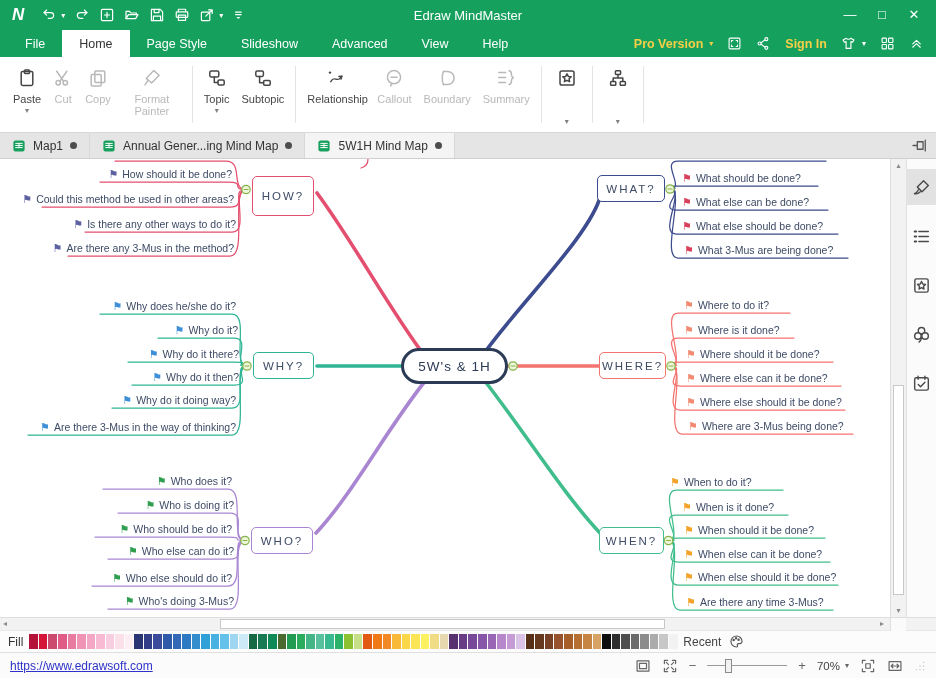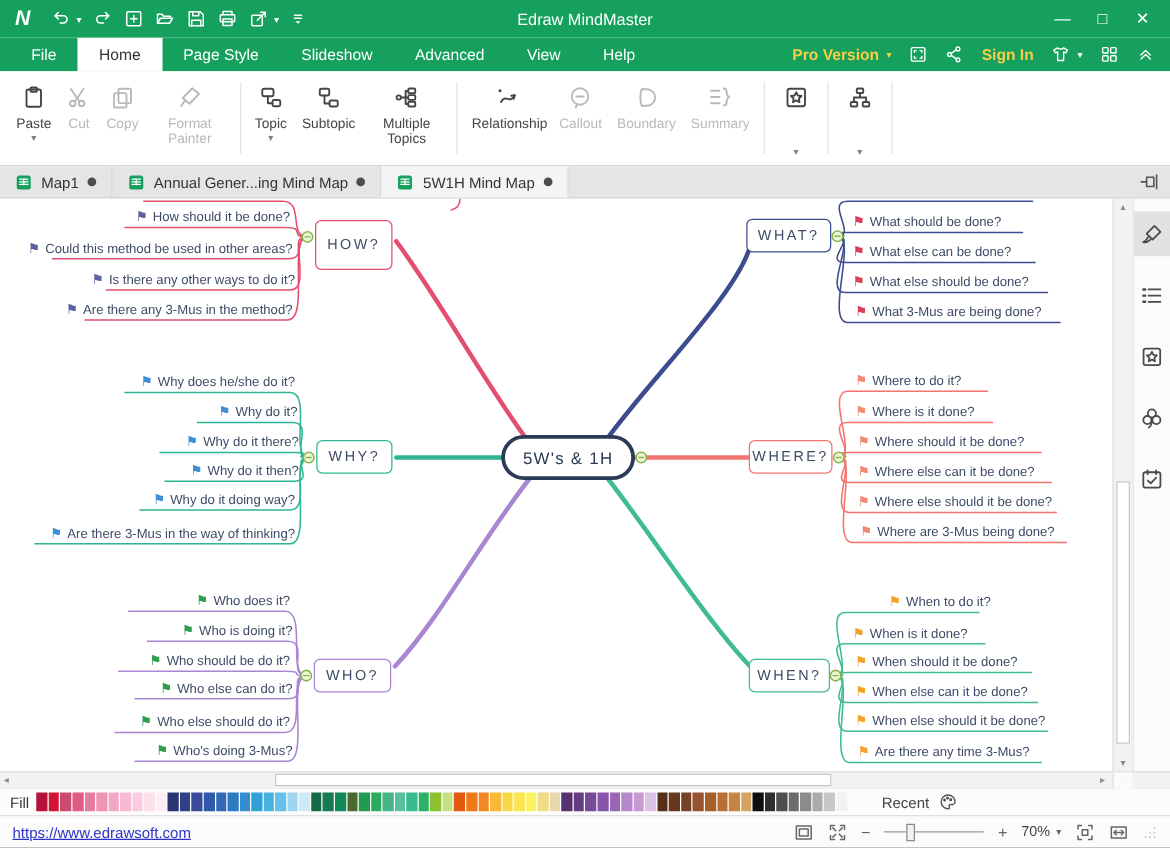--- a/index.html
+++ b/index.html
@@ -66,21 +66,21 @@
   .hrow { height:13px; position:relative; background:#f2f2f2; border-top:1px solid #dedede; }
   .hscroll { position:absolute; left:0; top:0; width:890px; height:12px; }
   .hthumb { position:absolute; left:220px; top:1px; width:445px; height:10px; background:#fff; border:1px solid #c8c8c8; }
   .harrow { position:absolute; top:1px; color:#8a8a8a; font-size:8px; line-height:10px; }
   .scorner { position:absolute; left:890px; top:0; width:16px; height:13px; background:#fafafa; border-left:1px solid #dedede; }
 
   .palette { height:22px; display:flex; align-items:center; background:#fcfcfc; border-top:1px solid #e8e8e8; padding:0 8px; font-size:12px; }
   .fill-label { color:#333; margin-right:6px; }
   .swatches { display:flex; gap:1px; height:15px; width:648px; }
   .sw { flex:1; }
-  .recent { color:#444; margin-left:28px; }
+  .recent { color:#444; margin-left:6px; }
   .palic { color:#555; margin-left:8px; display:flex; }
 
   .statusbar { height:26px; display:flex; align-items:center; background:#fbfbfb; border-top:1px solid #e0e0e0; padding:0 10px; gap:11px; font-size:12px; color:#666; }
   .weblink { color:#2d33c8; text-decoration:underline; margin-right:auto; font-size:12px; }
   .zoomtxt { color:#444; font-size:11.5px; }
   .smb { font-size:13px; color:#666; }
   .slider { width:80px; height:14px; position:relative; }
   .slider .track { position:absolute; left:0; right:0; top:6.5px; height:1px; background:#9a9a9a; }
   .slider .thumb { position:absolute; left:18px; top:0; width:7px; height:14px; background:#f2f2f2; border:1px solid #8a8a8a; }
   .statusbar .caret { font-size:8px; margin-left:-6px; color:#666; }
@@ -261,32 +261,20 @@
         </div>
         <div class="rbtn">
           <div class="ric">
             <svg width="20" height="20" viewBox="0 0 20 20">
               <rect x="2.8" y="3" width="7.6" height="5.4" rx="1.4"></rect>
               <path d="M6.6 8.4 V14.8 H10.6"></path>
               <rect x="10.6" y="12.4" width="6.6" height="4.8" rx="1.2"></rect>
             </svg>
           </div>
           <div class="rlb">Subtopic</div>
-        </div>
-        <div class="rbtn">
-          <div class="ric">
-            <svg width="20" height="20" viewBox="0 0 20 20">
-              <circle cx="4" cy="10" r="1.7"></circle>
-              <path d="M5.7 10 H9.5 M9.5 4.8 V15.2 M9.5 4.8 H11.6 M9.5 10 H11.6 M9.5 15.2 H11.6"></path>
-              <rect x="11.6" y="2.8" width="5.6" height="3.8" rx="0.9"></rect>
-              <rect x="11.6" y="8.1" width="5.6" height="3.8" rx="0.9"></rect>
-              <rect x="11.6" y="13.4" width="5.6" height="3.8" rx="0.9"></rect>
-            </svg>
-          </div>
-          <div class="rlb">Multiple Topics</div>
         </div>
       </div>
       <div class="rdiv"></div>
       <div class="rgroup">
         <div class="rbtn">
           <div class="ric">
             <svg width="20" height="20" viewBox="0 0 20 20">
               <circle cx="4" cy="4.6" r="1.2" fill="currentColor" stroke="none"></circle>
               <path d="M4.8 13.6 C8.5 6.5 11.5 16 15.8 8.2"></path>
               <path d="M15.8 8.2 L13 8.6 M15.8 8.2 L15 11"></path>
@@ -491,21 +479,21 @@
         <div class="sub" style="bottom: 208px; left: 686px;"><span class="flag" style="color: rgb(242, 138, 113);">⚑</span><span>Where else should it be done?</span></div>
         <div class="sub" style="bottom: 184px; left: 688px;"><span class="flag" style="color: rgb(242, 138, 113);">⚑</span><span>Where are 3-Mus being done?</span></div>
         <div class="bnode" style="left: 599px; top: 193px; width: 67px; height: 27px; border: 1.4px solid rgb(243, 115, 110);">WHERE?</div>
         <div class="sub" style="bottom: 129px; right: 658px;"><span class="flag" style="color: rgb(47, 158, 78);">⚑</span><span>Who does it?</span></div>
         <div class="sub" style="bottom: 105px; right: 656px;"><span class="flag" style="color: rgb(47, 158, 78);">⚑</span><span>Who is doing it?</span></div>
         <div class="sub" style="bottom: 81px; right: 658px;"><span class="flag" style="color: rgb(47, 158, 78);">⚑</span><span>Who should be do it?</span></div>
         <div class="sub" style="bottom: 59px; right: 656px;"><span class="flag" style="color: rgb(47, 158, 78);">⚑</span><span>Who else can do it?</span></div>
         <div class="sub" style="bottom: 32px; right: 658px;"><span class="flag" style="color: rgb(47, 158, 78);">⚑</span><span>Who else should do it?</span></div>
         <div class="sub" style="bottom: 9px; right: 656px;"><span class="flag" style="color: rgb(47, 158, 78);">⚑</span><span>Who's doing 3-Mus?</span></div>
         <div class="bnode" style="left: 251px; top: 368px; width: 62px; height: 27px; border: 1.4px solid rgb(169, 133, 210);">WHO?</div>
-        <div class="sub" style="bottom: 128px; left: 711px; text-align: right;"><span class="flag" style="color: rgb(243, 163, 41);">⚑</span><span>When to do it?</span></div>
+        <div class="sub" style="bottom: 128px; left: 670px; text-align: right;"><span class="flag" style="color: rgb(243, 163, 41);">⚑</span><span>When to do it?</span></div>
         <div class="sub" style="bottom: 103px; left: 682px;"><span class="flag" style="color: rgb(243, 163, 41);">⚑</span><span>When is it done?</span></div>
         <div class="sub" style="bottom: 80px; left: 684px;"><span class="flag" style="color: rgb(243, 163, 41);">⚑</span><span>When should it be done?</span></div>
         <div class="sub" style="bottom: 56px; left: 684px;"><span class="flag" style="color: rgb(243, 163, 41);">⚑</span><span>When else can it be done?</span></div>
         <div class="sub" style="bottom: 33px; left: 684px;"><span class="flag" style="color: rgb(243, 163, 41);">⚑</span><span>When else should it be done?</span></div>
         <div class="sub" style="bottom: 8px; left: 686px;"><span class="flag" style="color: rgb(243, 163, 41);">⚑</span><span>Are there any time 3-Mus?</span></div>
         <div class="bnode" style="left: 599px; top: 368px; width: 65px; height: 27px; border: 1.4px solid rgb(64, 189, 140);">WHEN?</div>
         <div class="cnode" style="left: 401px; top: 189px; width: 107px; height: 36px; border-color: rgb(43, 58, 85);">5W's &amp; 1H</div>
       </div>
     <div class="vscroll" id="vscroll">
         <div class="sarrow" style="top:2px">▴</div>

